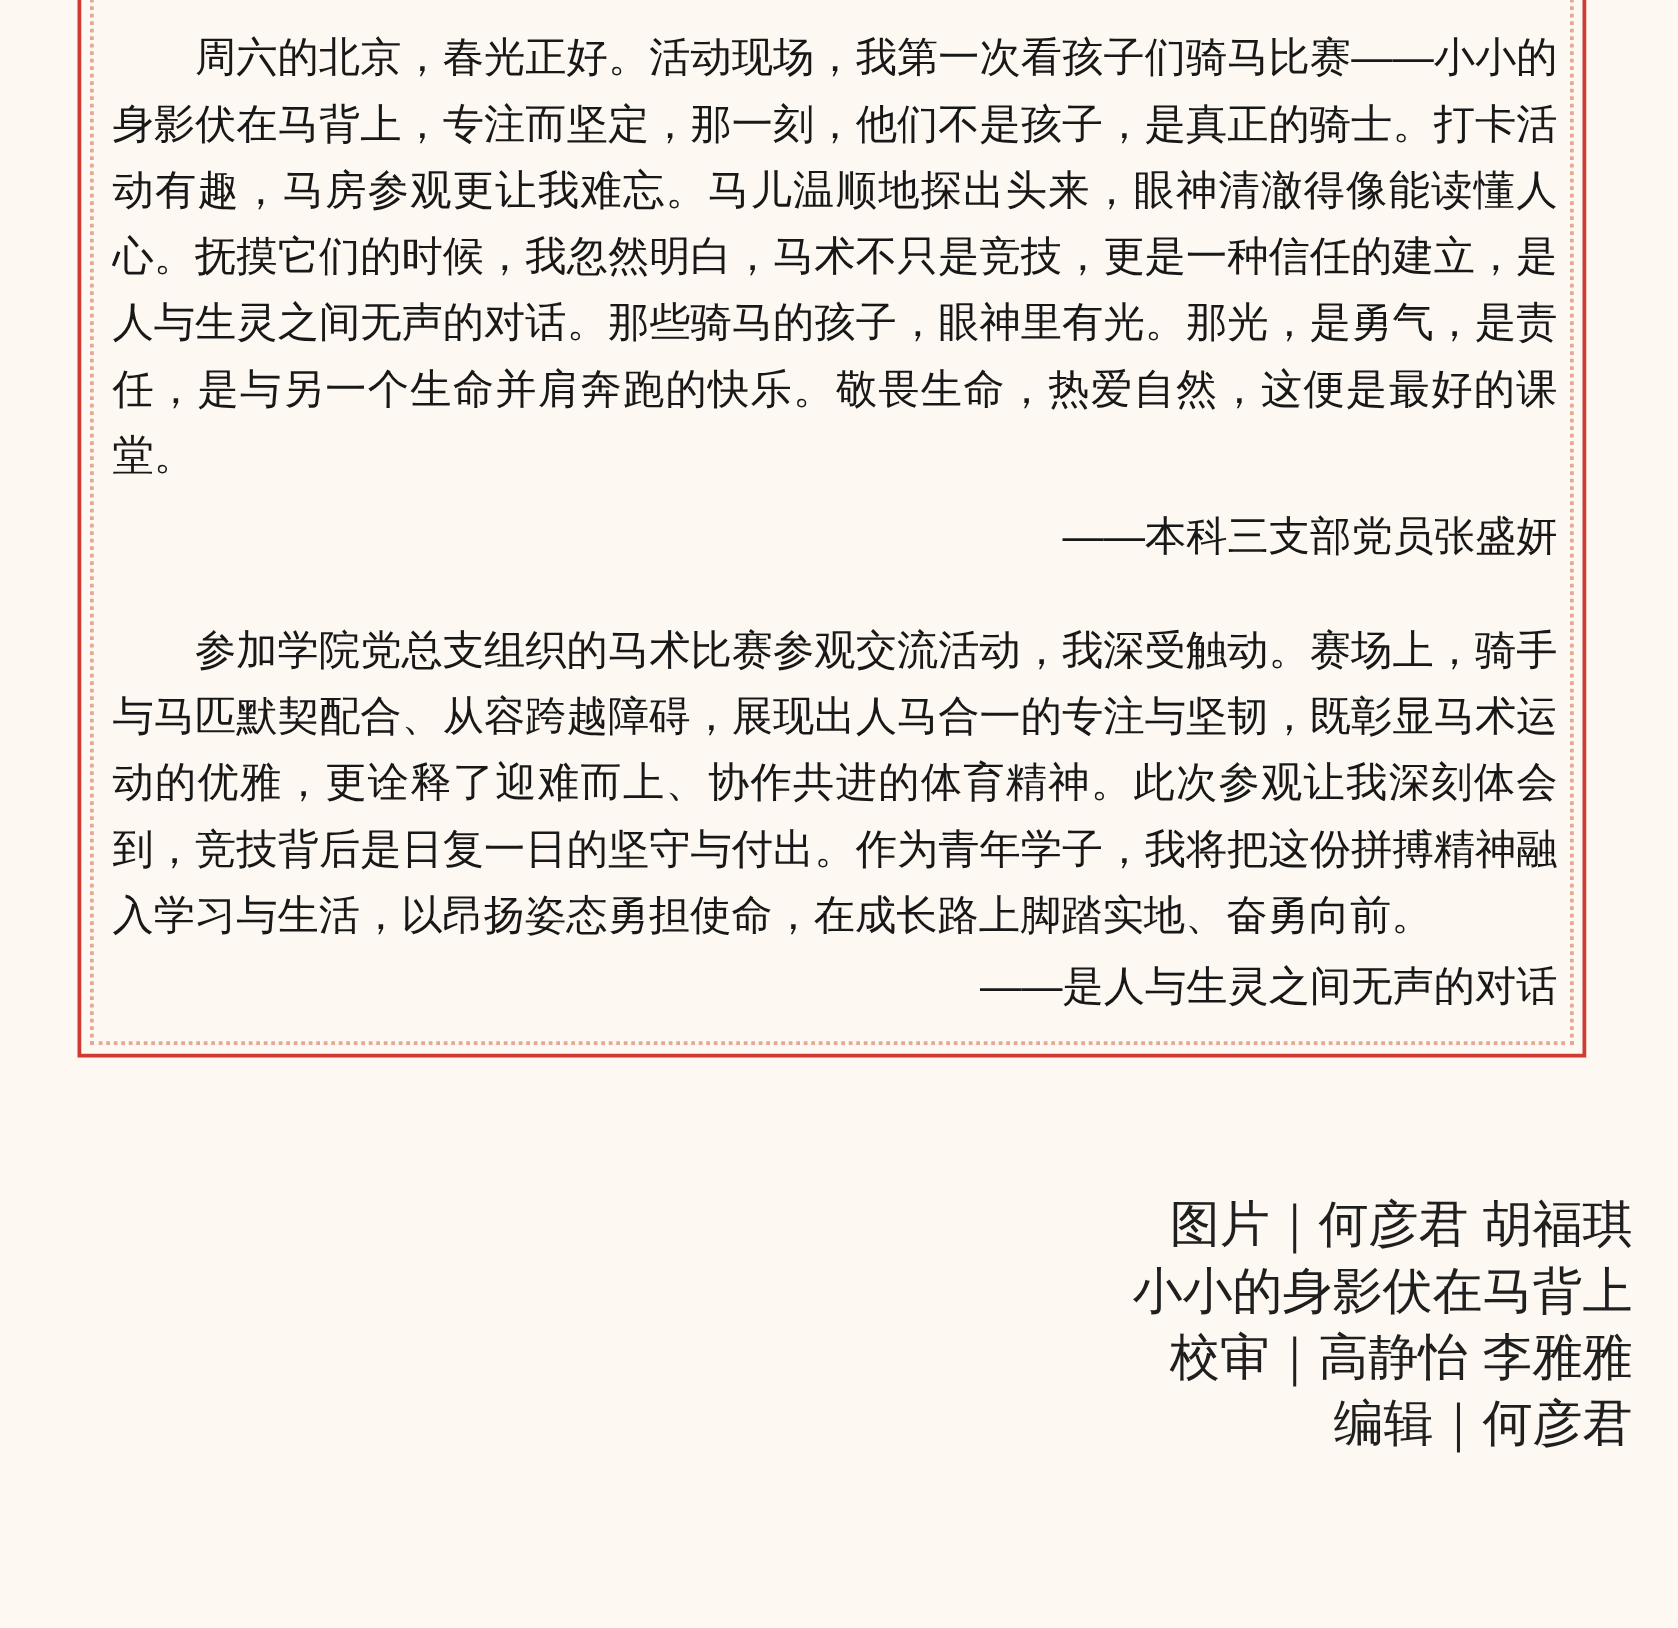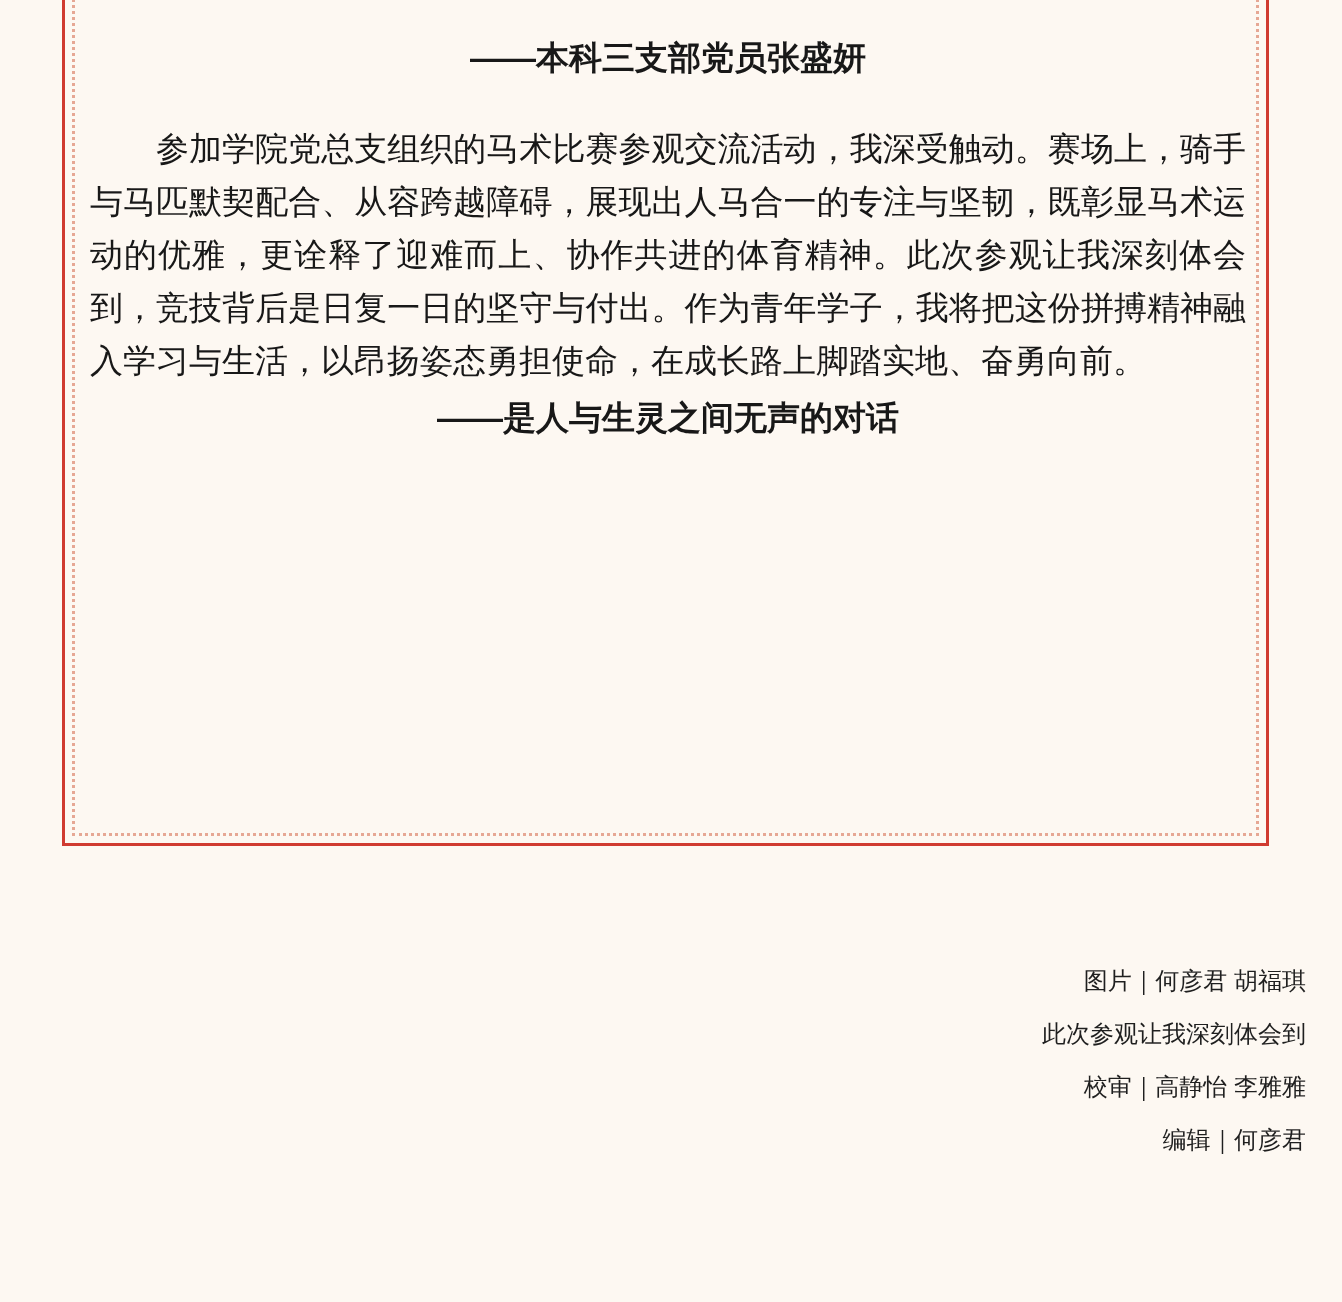--- a/index.html
+++ b/index.html
@@ -29,47 +29,48 @@
     line-height: 53px;
     color: #181818;
     text-align: justify;
     text-indent: 2em;
     letter-spacing: 0;
   }
   .quote-paragraph.second { margin-top: 38px; }
   .quote-attribution {
     font-size: 33px;
     line-height: 53px;
-    font-weight: 700;
+    font-weight: 400;
     color: #181818;
-    text-align: center;
+    text-align: right;
     margin-top: 12px;
   }
   .quote-attribution.second { margin-top: 4px; }
 
   
   .credits {
     position: absolute;
     top: 954px; right: 36px;
     text-align: right;
-    font-size: 24px;
+    font-size: 40px;
     line-height: 53px;
     color: #1f1f1f;
   }
   .credit-line { white-space: nowrap; }
 </style>
 </head>
 <body>
 
 <div class="quote-box">
   <div class="quote-box-inner">
+    <p class="quote-paragraph">周六的北京，春光正好。活动现场，我第一次看孩子们骑马比赛——小小的身影伏在马背上，专注而坚定，那一刻，他们不是孩子，是真正的骑士。打卡活动有趣，马房参观更让我难忘。马儿温顺地探出头来，眼神清澈得像能读懂人心。抚摸它们的时候，我忽然明白，马术不只是竞技，更是一种信任的建立，是人与生灵之间无声的对话。那些骑马的孩子，眼神里有光。那光，是勇气，是责任，是与另一个生命并肩奔跑的快乐。敬畏生命，热爱自然，这便是最好的课堂。</p>
     <p class="quote-attribution">——本科三支部党员张盛妍</p>
     <p class="quote-paragraph second">参加学院党总支组织的马术比赛参观交流活动，我深受触动。赛场上，骑手与马匹默契配合、从容跨越障碍，展现出人马合一的专注与坚韧，既彰显马术运动的优雅，更诠释了迎难而上、协作共进的体育精神。此次参观让我深刻体会到，竞技背后是日复一日的坚守与付出。作为青年学子，我将把这份拼搏精神融入学习与生活，以昂扬姿态勇担使命，在成长路上脚踏实地、奋勇向前。</p>
     <p class="quote-attribution second">——是人与生灵之间无声的对话</p>
   </div>
 </div>
 
 <div class="credits">
   <div class="credit-line">图片｜何彦君 胡福琪</div>
-  <div class="credit-line">此次参观让我深刻体会到</div>
+  <div class="credit-line">小小的身影伏在马背上</div>
   <div class="credit-line">校审｜高静怡 李雅雅</div>
   <div class="credit-line">编辑｜何彦君</div>
 </div>
 
 </body></html>

